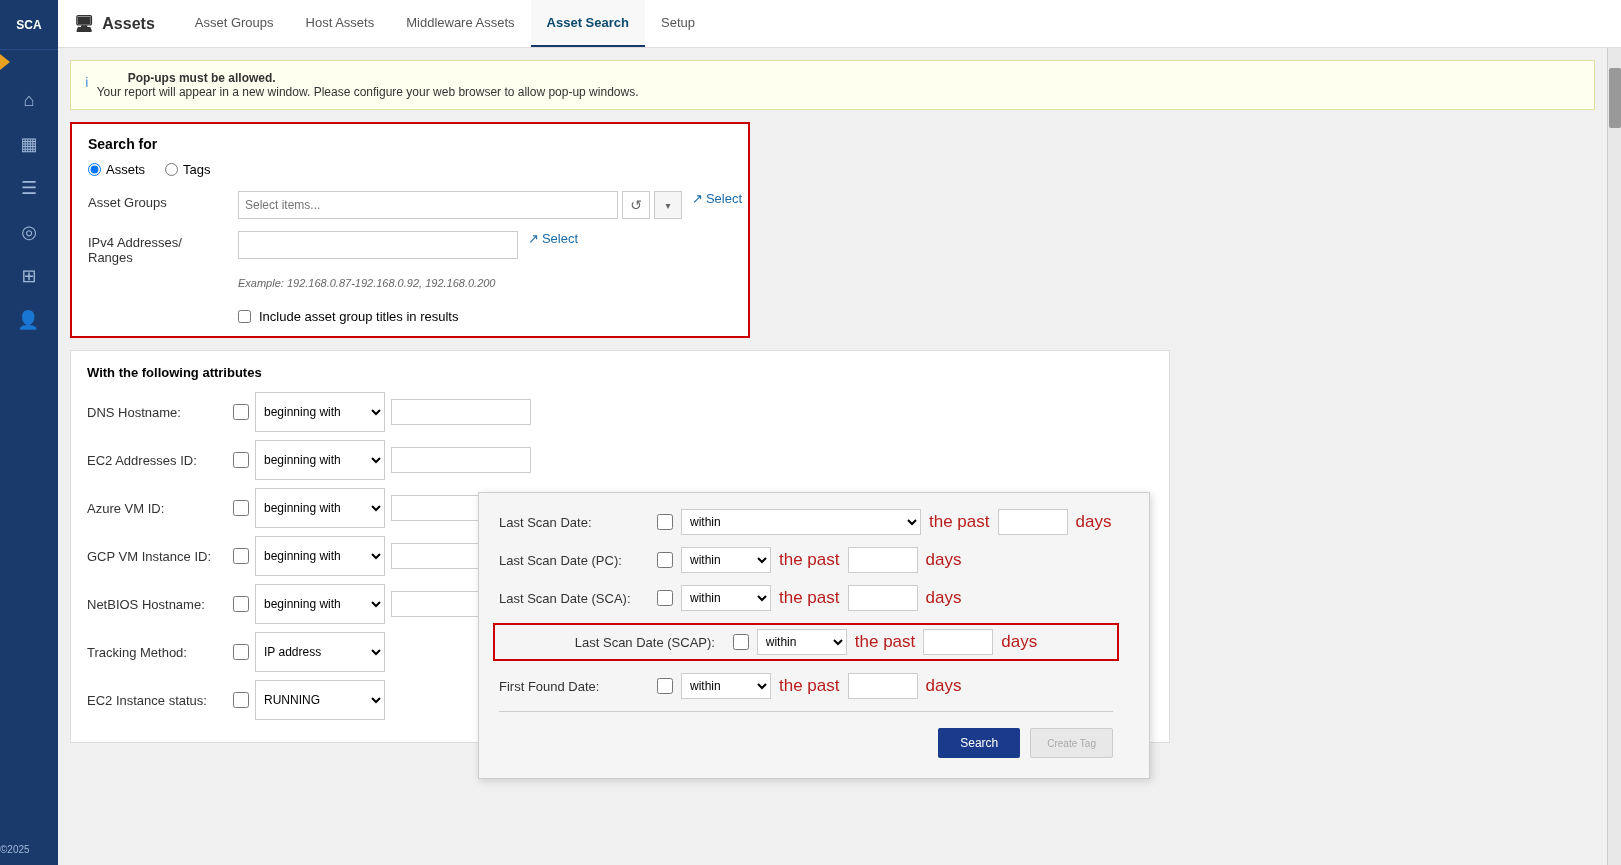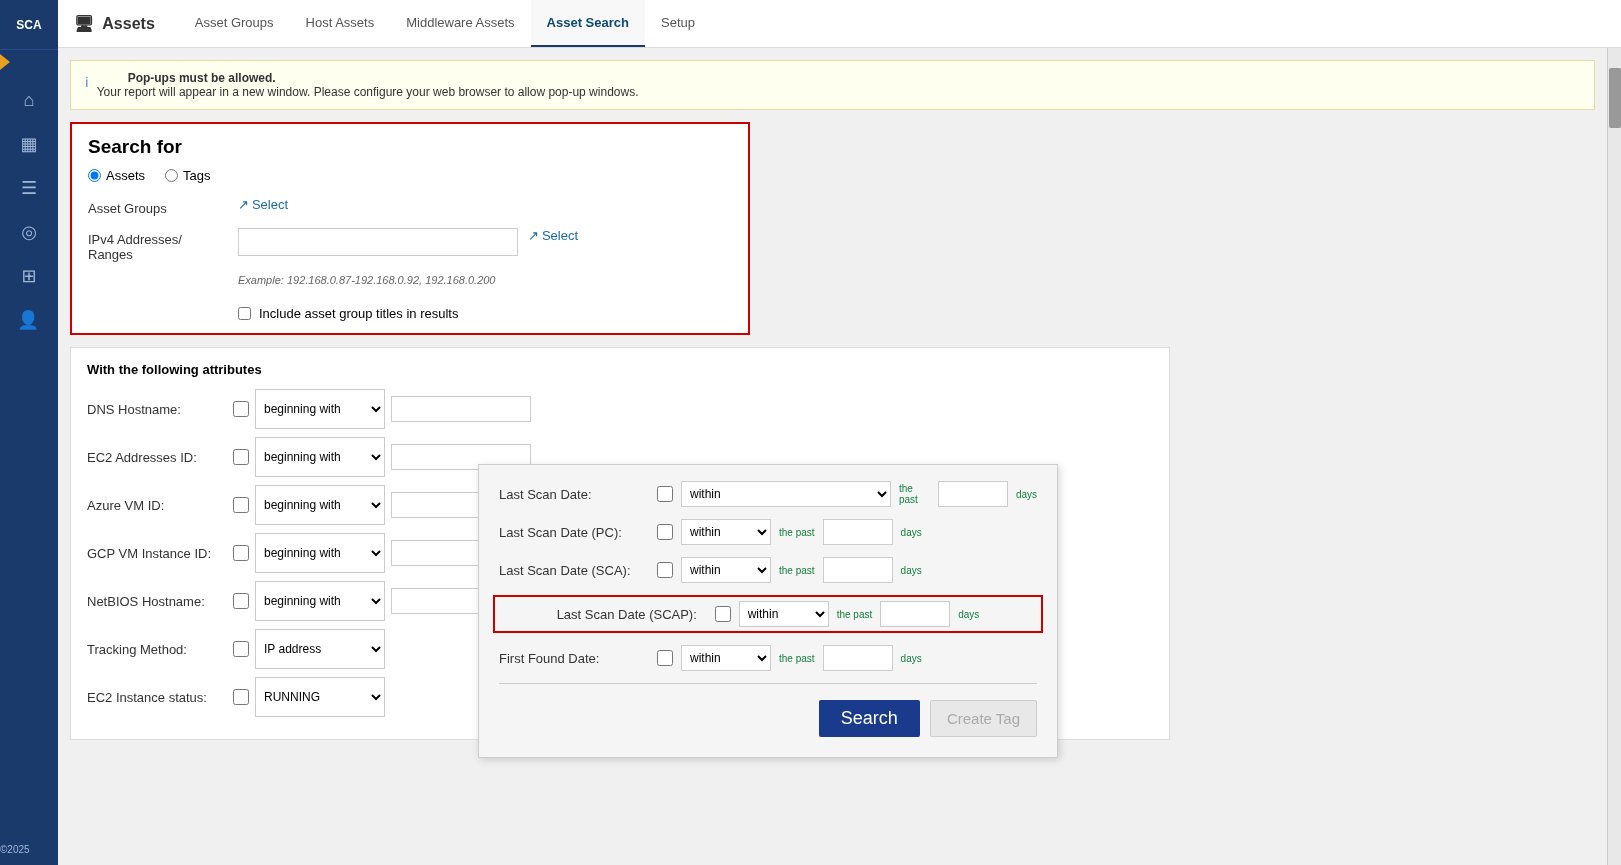--- a/index.html
+++ b/index.html
@@ -144,21 +144,21 @@
     
     .search-for-box {
       border: 2px solid #cc0000;
       background: white;
       padding: 12px 16px;
       margin-bottom: 12px;
       width: 680px;
     }
     .search-for-title {
       font-weight: bold;
-      font-size: 19px;
+      font-size: 14px;
       margin-bottom: 10px;
     }
     .radio-row {
       display: flex;
       gap: 20px;
       margin-bottom: 14px;
       align-items: center;
     }
     .radio-option {
       display: flex;
@@ -290,26 +290,26 @@
       width: 140px;
       height: 26px;
       border: 1px solid #ccc;
       padding: 0 4px;
       font-size: 12px;
     }
 
     
     .overlay-panel {
       position: absolute;
-      top: 416px;
+      top: 444px;
       left: 420px;
       background: #f5f5f5;
       border: 1px solid #ccc;
-      padding: 16px 20px 20px 20px;
-      width: 580px;
+      padding: 16px 36px 20px 20px;
+      width: 672px;
       z-index: 10;
       box-shadow: 2px 2px 8px rgba(0,0,0,0.15);
     }
     .overlay-row {
       display: flex;
       align-items: center;
       margin-bottom: 12px;
       gap: 8px;
     }
     .overlay-row.highlighted {
@@ -337,22 +337,22 @@
       font-size: 12px;
       padding: 0 4px;
     }
     .overlay-select-wide {
       width: 240px;
     }
     .overlay-select-sm {
       width: 90px;
     }
     .overlay-text {
-      font-size: 10px;
-      color: #15803d;
+      font-size: 17px;
+      color: #b91c1c;
     }
     .overlay-input {
       width: 70px;
       height: 26px;
       border: 1px solid #ccc;
       background: white;
       padding: 0 4px;
       font-size: 12px;
     }
     .overlay-divider {
@@ -364,30 +364,30 @@
       display: flex;
       justify-content: flex-end;
       gap: 10px;
       margin-top: 16px;
     }
     .btn-search {
       background: #1a3a8b;
       color: white;
       border: none;
       padding: 8px 22px;
-      font-size: 18px;
+      font-size: 12px;
       cursor: pointer;
       border-radius: 2px;
     }
     .btn-create-tag {
       background: #e8e8e8;
       color: #aaa;
       border: 1px solid #ccc;
       padding: 8px 16px;
-      font-size: 15px;
+      font-size: 10px;
       cursor: default;
       border-radius: 2px;
     }
 
     
     .right-scrollbar {
       width: 14px;
       background: #e8e8e8;
       border-left: 1px solid #ccc;
       flex-shrink: 0;
@@ -456,20 +456,25 @@
             <input type="radio" name="search_type" checked="" style="">
             <span>Assets</span>
           </label>
           <label class="radio-option">
             <input type="radio" name="search_type" style="">
             <span>Tags</span>
           </label>
         </div>
         <div class="form-row">
           <div class="form-label">Asset Groups</div>
+          <div class="select-combo">
+            <input type="text" class="combo-input" placeholder="Select items..." style="">
+            <div class="combo-btn">↺</div>
+            <div class="combo-dropdown">▾</div>
+          </div>
           <a class="select-link">
             <span>↗</span>
             <span>Select</span>
           </a>
         </div>
         <div class="form-row">
           <div class="form-label">IPv4 Addresses/ Ranges</div>
           <input type="text" class="ipv4-input" style="">
           <a class="select-link">
             <span>↗</span>

